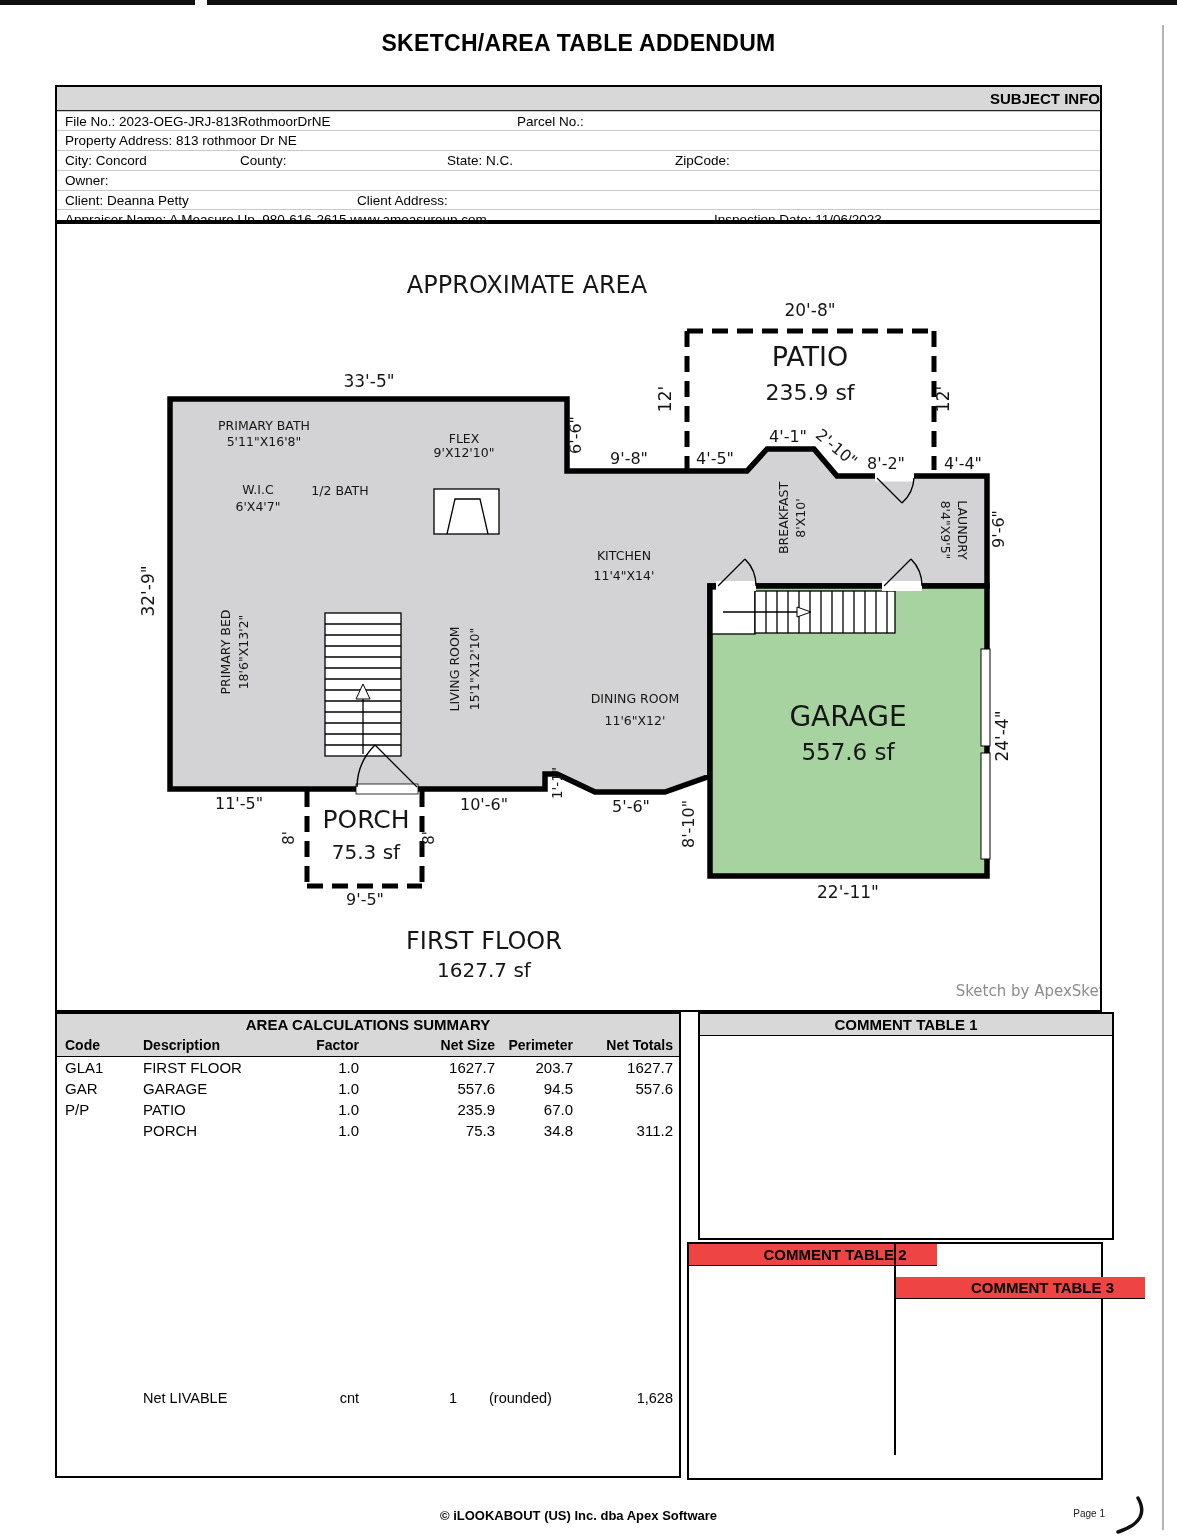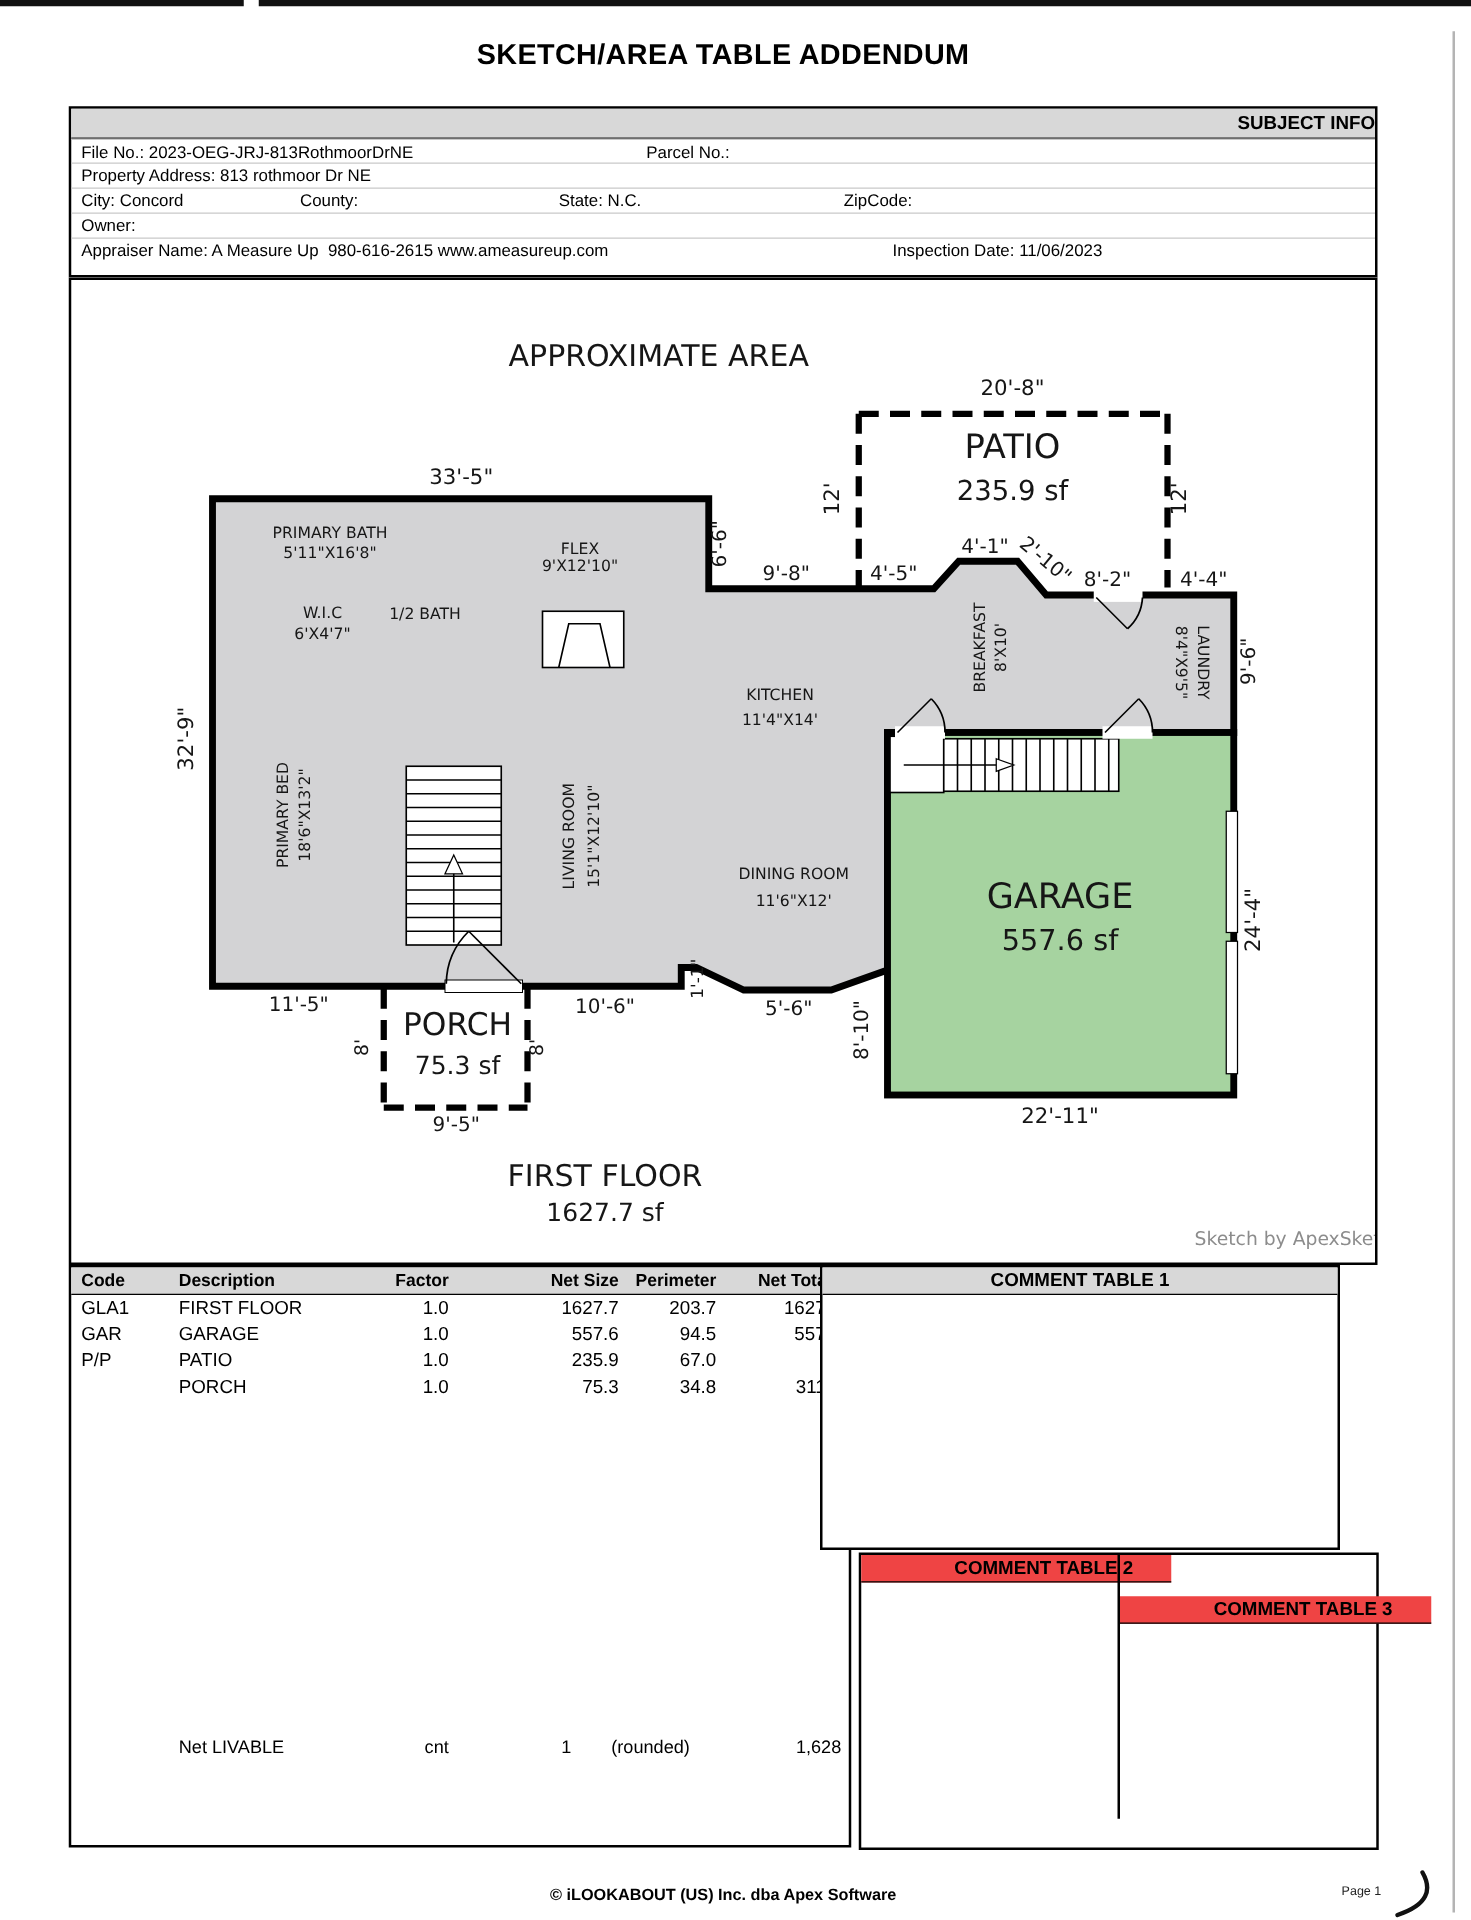--- a/index.html
+++ b/index.html
@@ -74,20 +74,24 @@
       <span style="left:8px;">Property Address: 813 rothmoor Dr NE</span>
     </div>
     <div class="si-row">
       <span style="left:8px;">City: Concord</span>
       <span style="left:183px;">County:</span>
       <span style="left:390px;">State: N.C.</span>
       <span style="left:618px;">ZipCode:</span>
     </div>
     <div class="si-row">
       <span style="left:8px;">Owner:</span>
+    </div>
+    <div class="si-row">
+      <span style="left:8px;">Client: Deanna Petty</span>
+      <span style="left:300px;">Client Address:</span>
     </div>
     <div class="si-row">
       <span style="left:8px;">Appraiser Name: A Measure Up  980-616-2615 www.ameasureup.com</span>
       <span style="left:657px;">Inspection Date: 11/06/2023</span>
     </div>
   </div>
 
   <div class="box" style="left:55px;top:222px;width:1043px;height:786px;">
 
     <svg width="1043" height="763" viewBox="0 0 1043 763" style="position:absolute;left:0;top:22px;">
@@ -224,20 +228,21 @@
       <text x="309" y="582" font-size="25">PORCH</text>
       <text x="309" y="613" font-size="20">75.3 sf</text>
       <text x="427" y="703" font-size="24">FIRST FLOOR</text>
       <text x="427" y="731" font-size="20">1627.7 sf</text>
 
       <text x="982" y="750" font-size="15" text-anchor="end" class="credit">Sketch by ApexSketch</text>
     </svg>
   </div>
 
   <div class="box" style="left:55px;top:1012px;width:622px;height:462px;">
+    <div class="ct-titlebar">AREA CALCULATIONS SUMMARY</div>
     <div class="ct-cols">
       <span class="cA">Code</span>
       <span class="cB">Description</span>
       <span class="cC">Factor</span>
       <span class="cD">Net Size</span>
       <span class="cE">Perimeter</span>
       <span class="cF">Net Totals</span>
     </div>
     <div class="ct-row">
       <span class="cA">GLA1</span>
@@ -273,21 +278,21 @@
     </div>
     <div class="net-row">
       <span class="cB">Net LIVABLE</span>
       <span class="cC">cnt</span>
       <span style="position:absolute;left:310px;width:90px;text-align:right;">1</span>
       <span style="position:absolute;left:432px;">(rounded)</span>
       <span class="cF">1,628</span>
     </div>
   </div>
 
-  <div class="box" style="left:656px;top:1012px;width:412px;height:224px;">
+  <div class="box" style="left:698px;top:1012px;width:412px;height:224px;">
     <div class="cm-bar">COMMENT TABLE 1</div>
   </div>
 
   <div class="box" style="left:687px;top:1242px;width:412px;height:234px;">
     <div class="cm-bar2" style="left:0;width:204px;">COMMENT TABLE 2</div>
     <div class="cm-bar2" style="left:207px;width:205px;margin-top:33px;">COMMENT TABLE 3</div>
     <div class="cm-divider"></div>
   </div>
 
   <div class="footer-c">© iLOOKABOUT (US) Inc. dba Apex Software</div>

